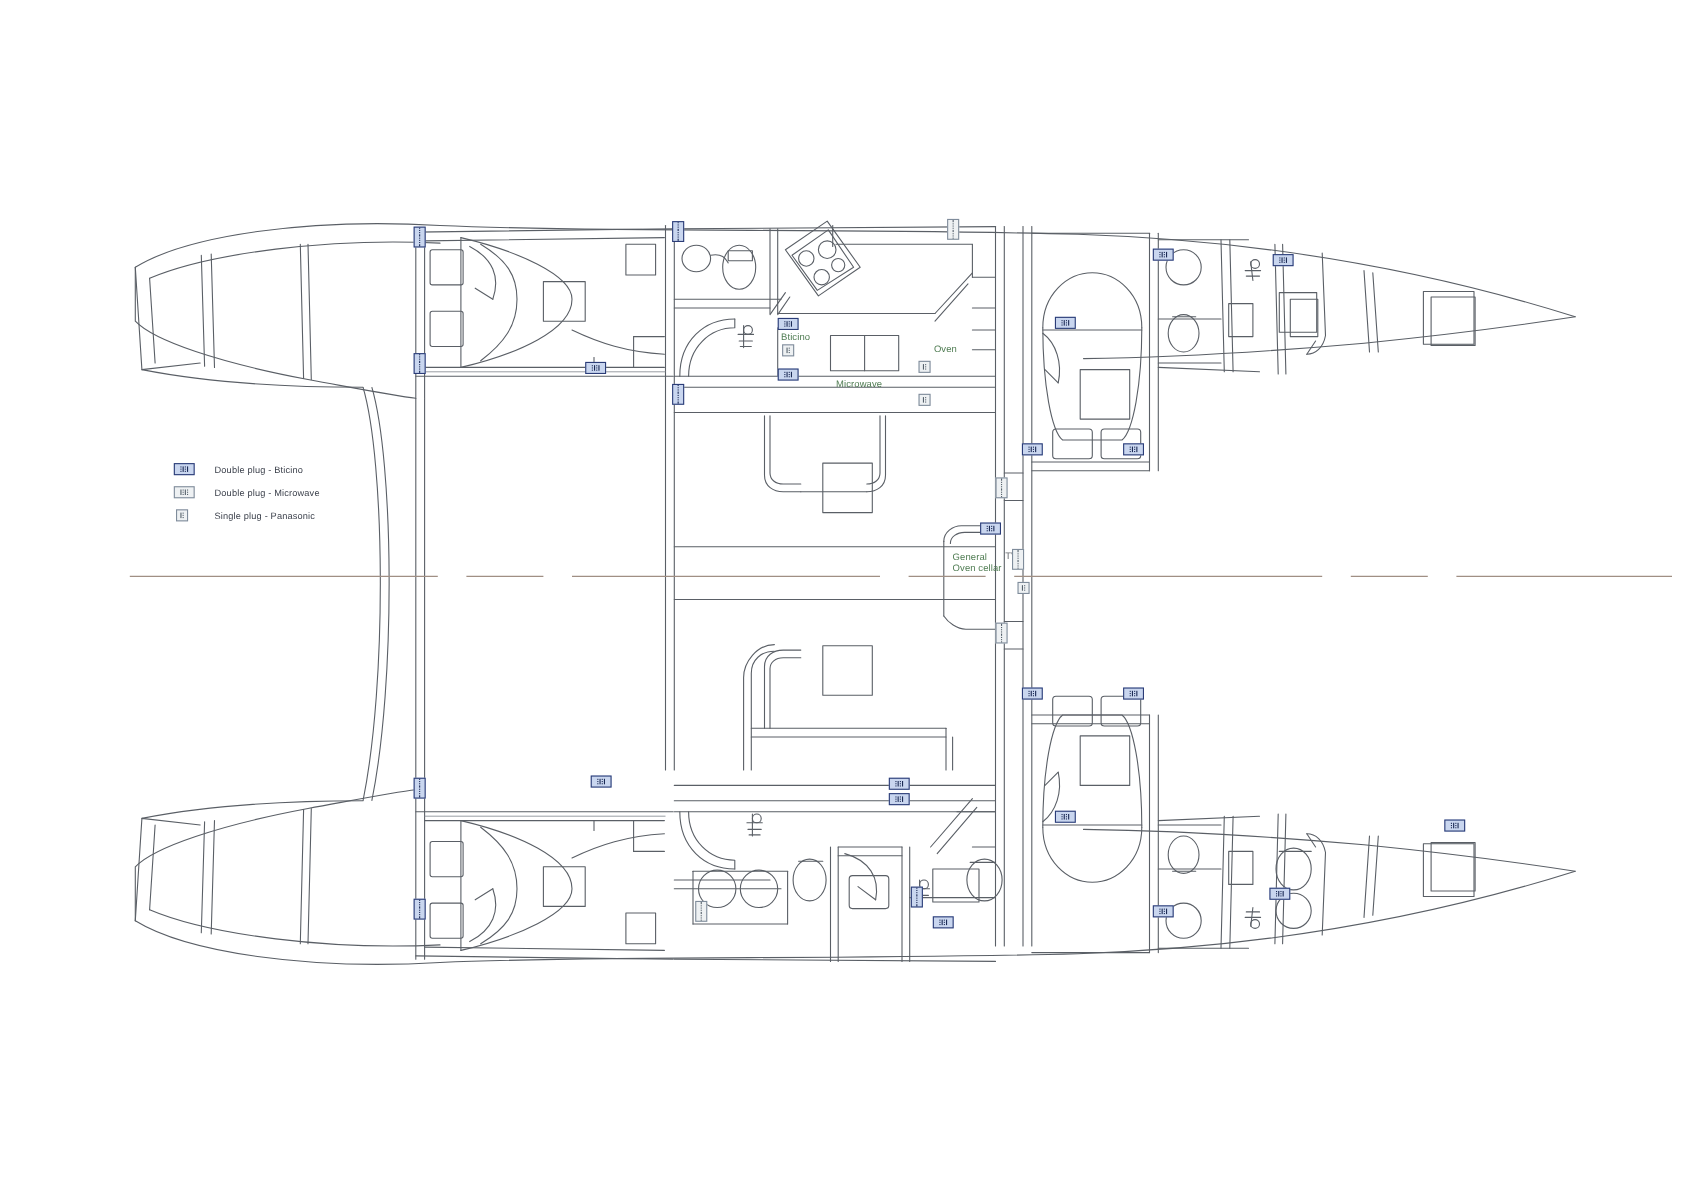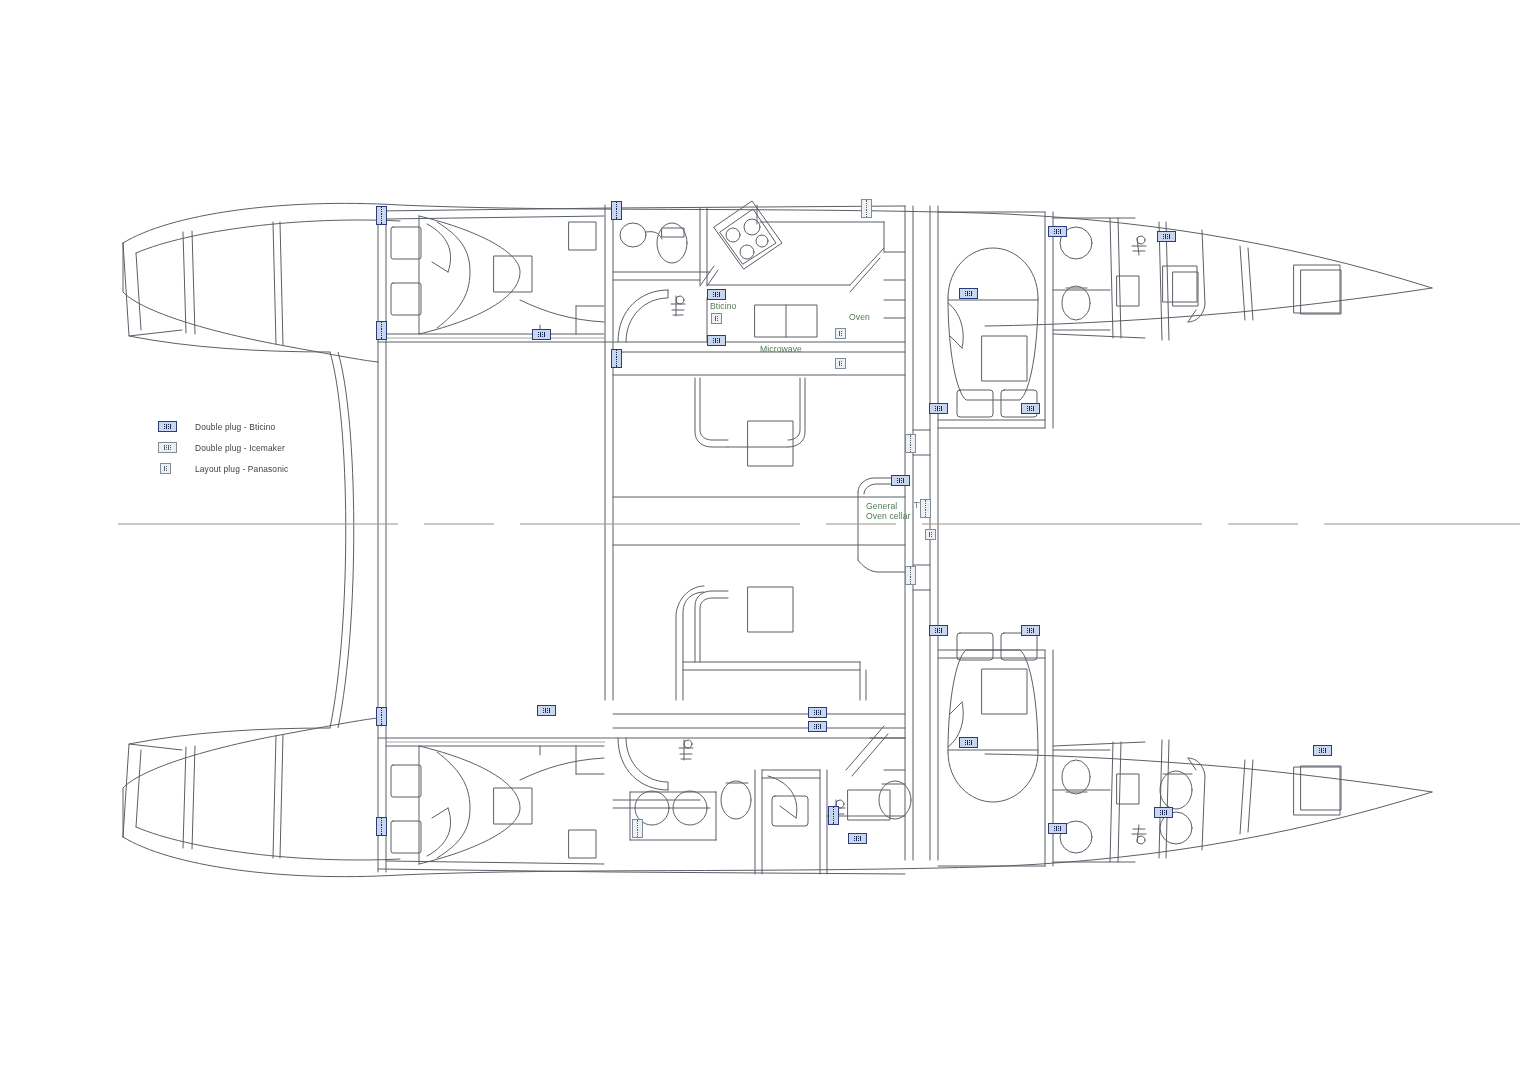--- a/index.html
+++ b/index.html
@@ -911,30 +911,30 @@
               <span class="dot"></span>
             </span>
           <span class="bar"></span>
           <span class="dotgrp">
               <span class="dot"></span>
               <span class="dot"></span>
               <span class="dot"></span>
             </span>
         </span>
       </span>
-      <span class="legend-label">Double plug - Icemaker</span>
+      <span class="legend-label">Double plug - Microwave</span>
     </div>
     <div class="legend-row">
       <span class="legend-sym">
         <span class="plug pan" style="position:absolute;left:2px;top:0;width:11px;height:11px;">
           <span class="bar"></span>
           <span class="dotgrp">
               <span class="dot"></span>
               <span class="dot"></span>
               <span class="dot"></span>
             </span>
         </span>
       </span>
-      <span class="legend-label">Layout plug - Panasonic</span>
+      <span class="legend-label">Single plug - Panasonic</span>
     </div>
   </div>
 
 </div>
 
 </body></html>

